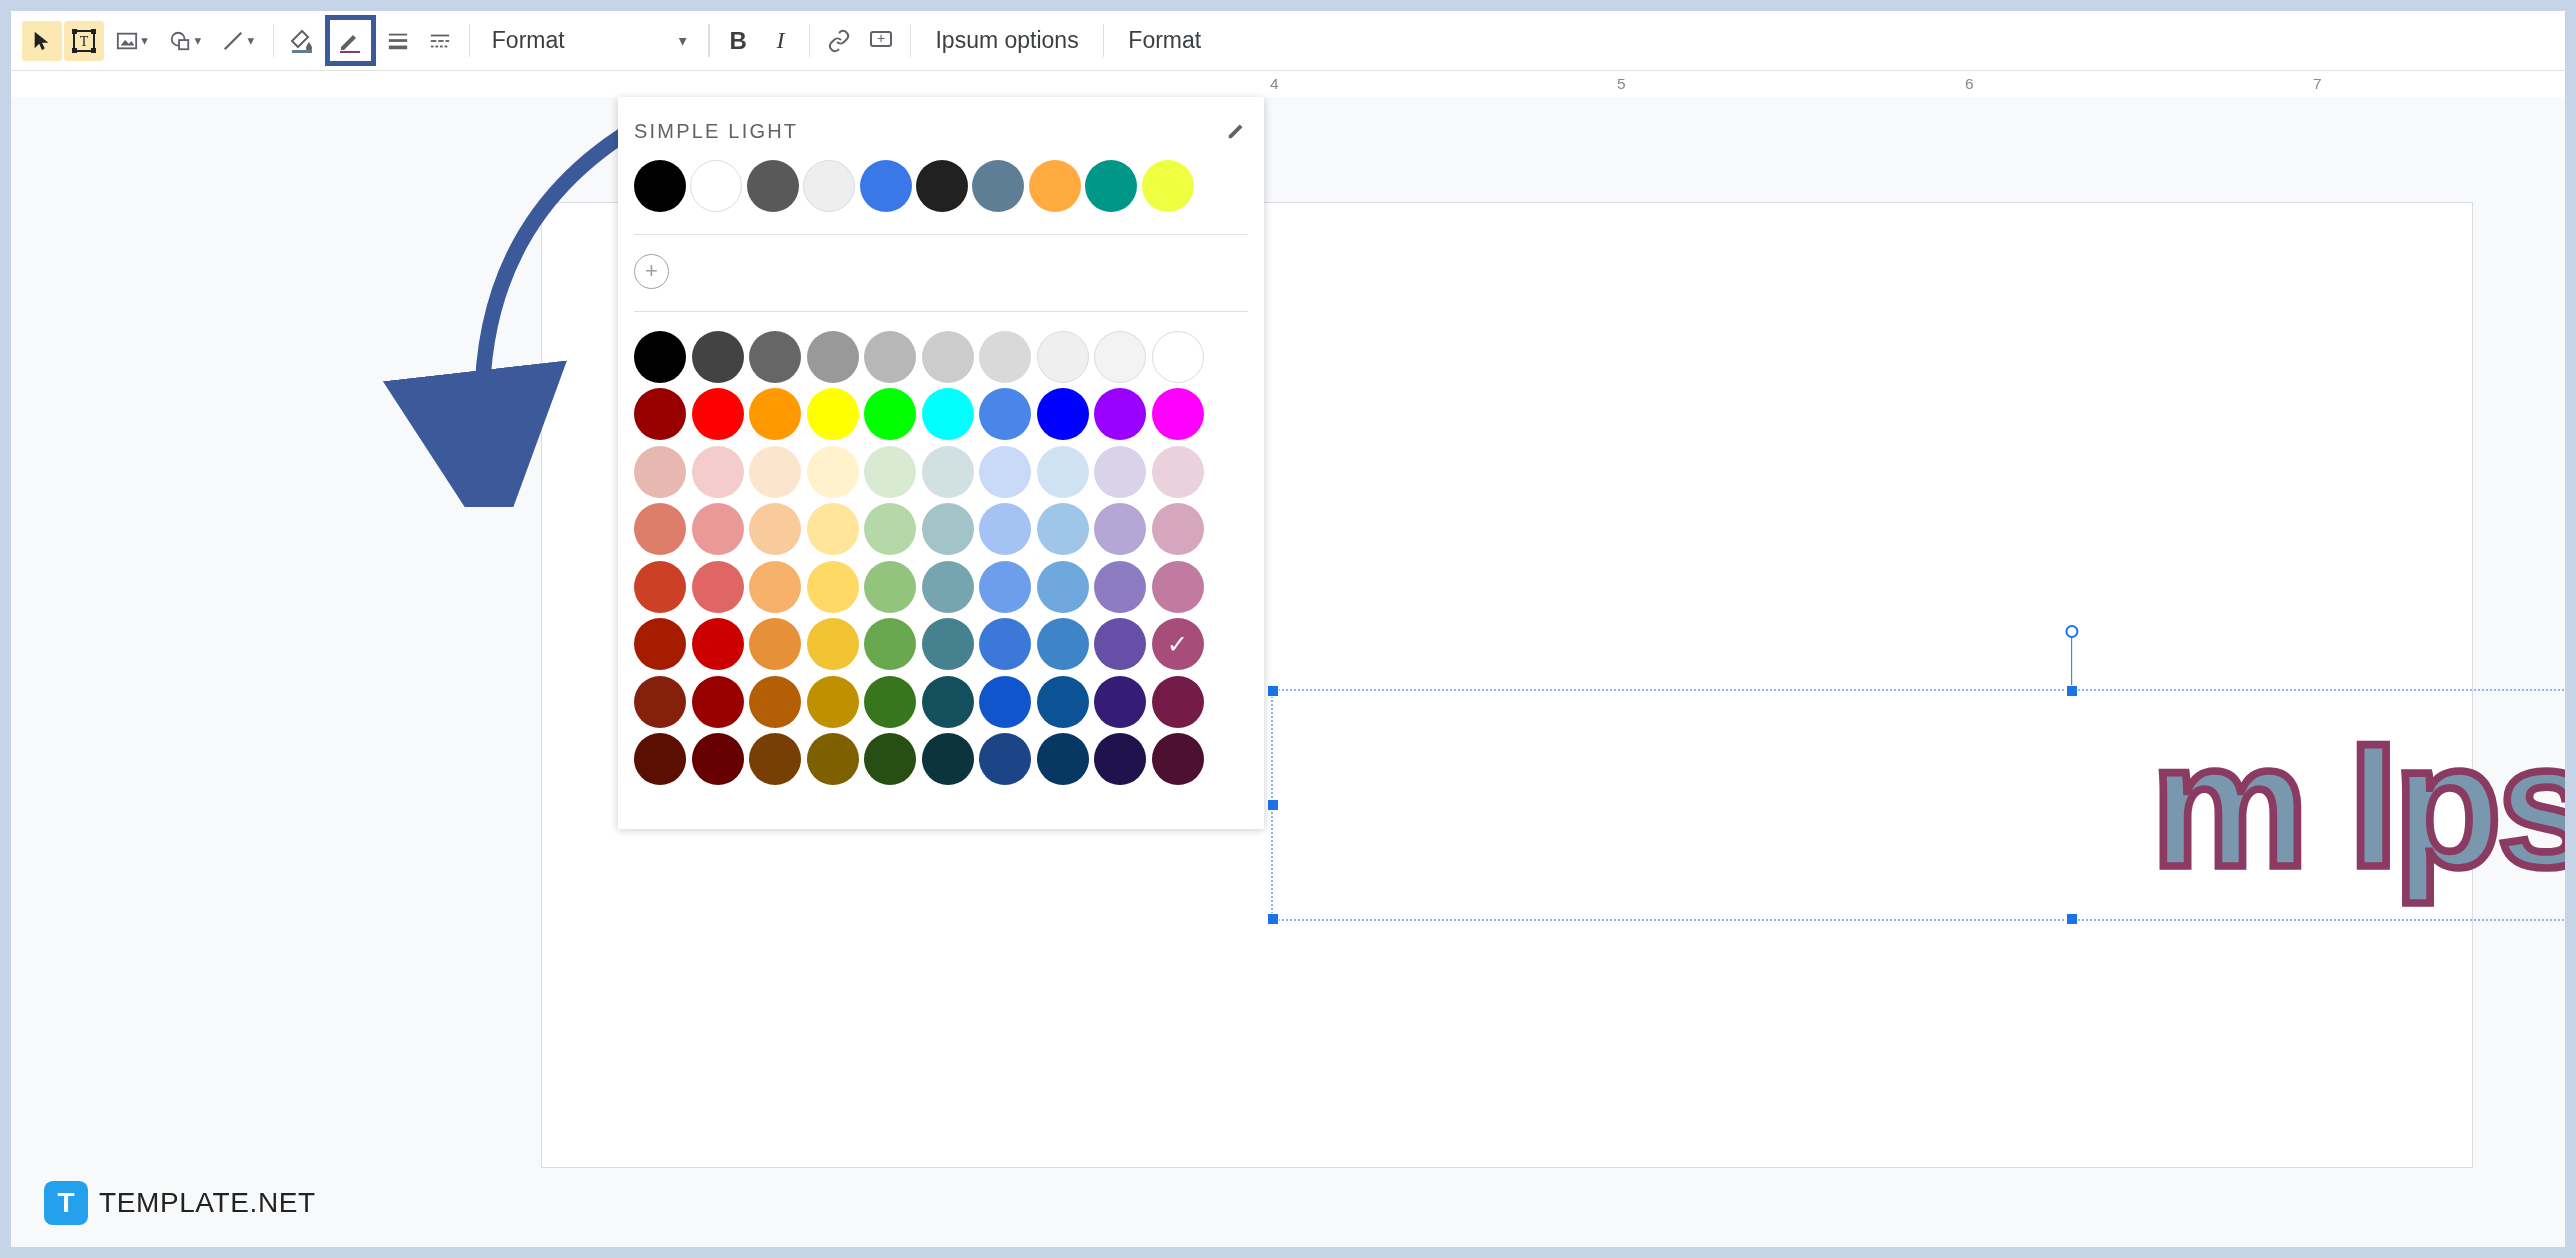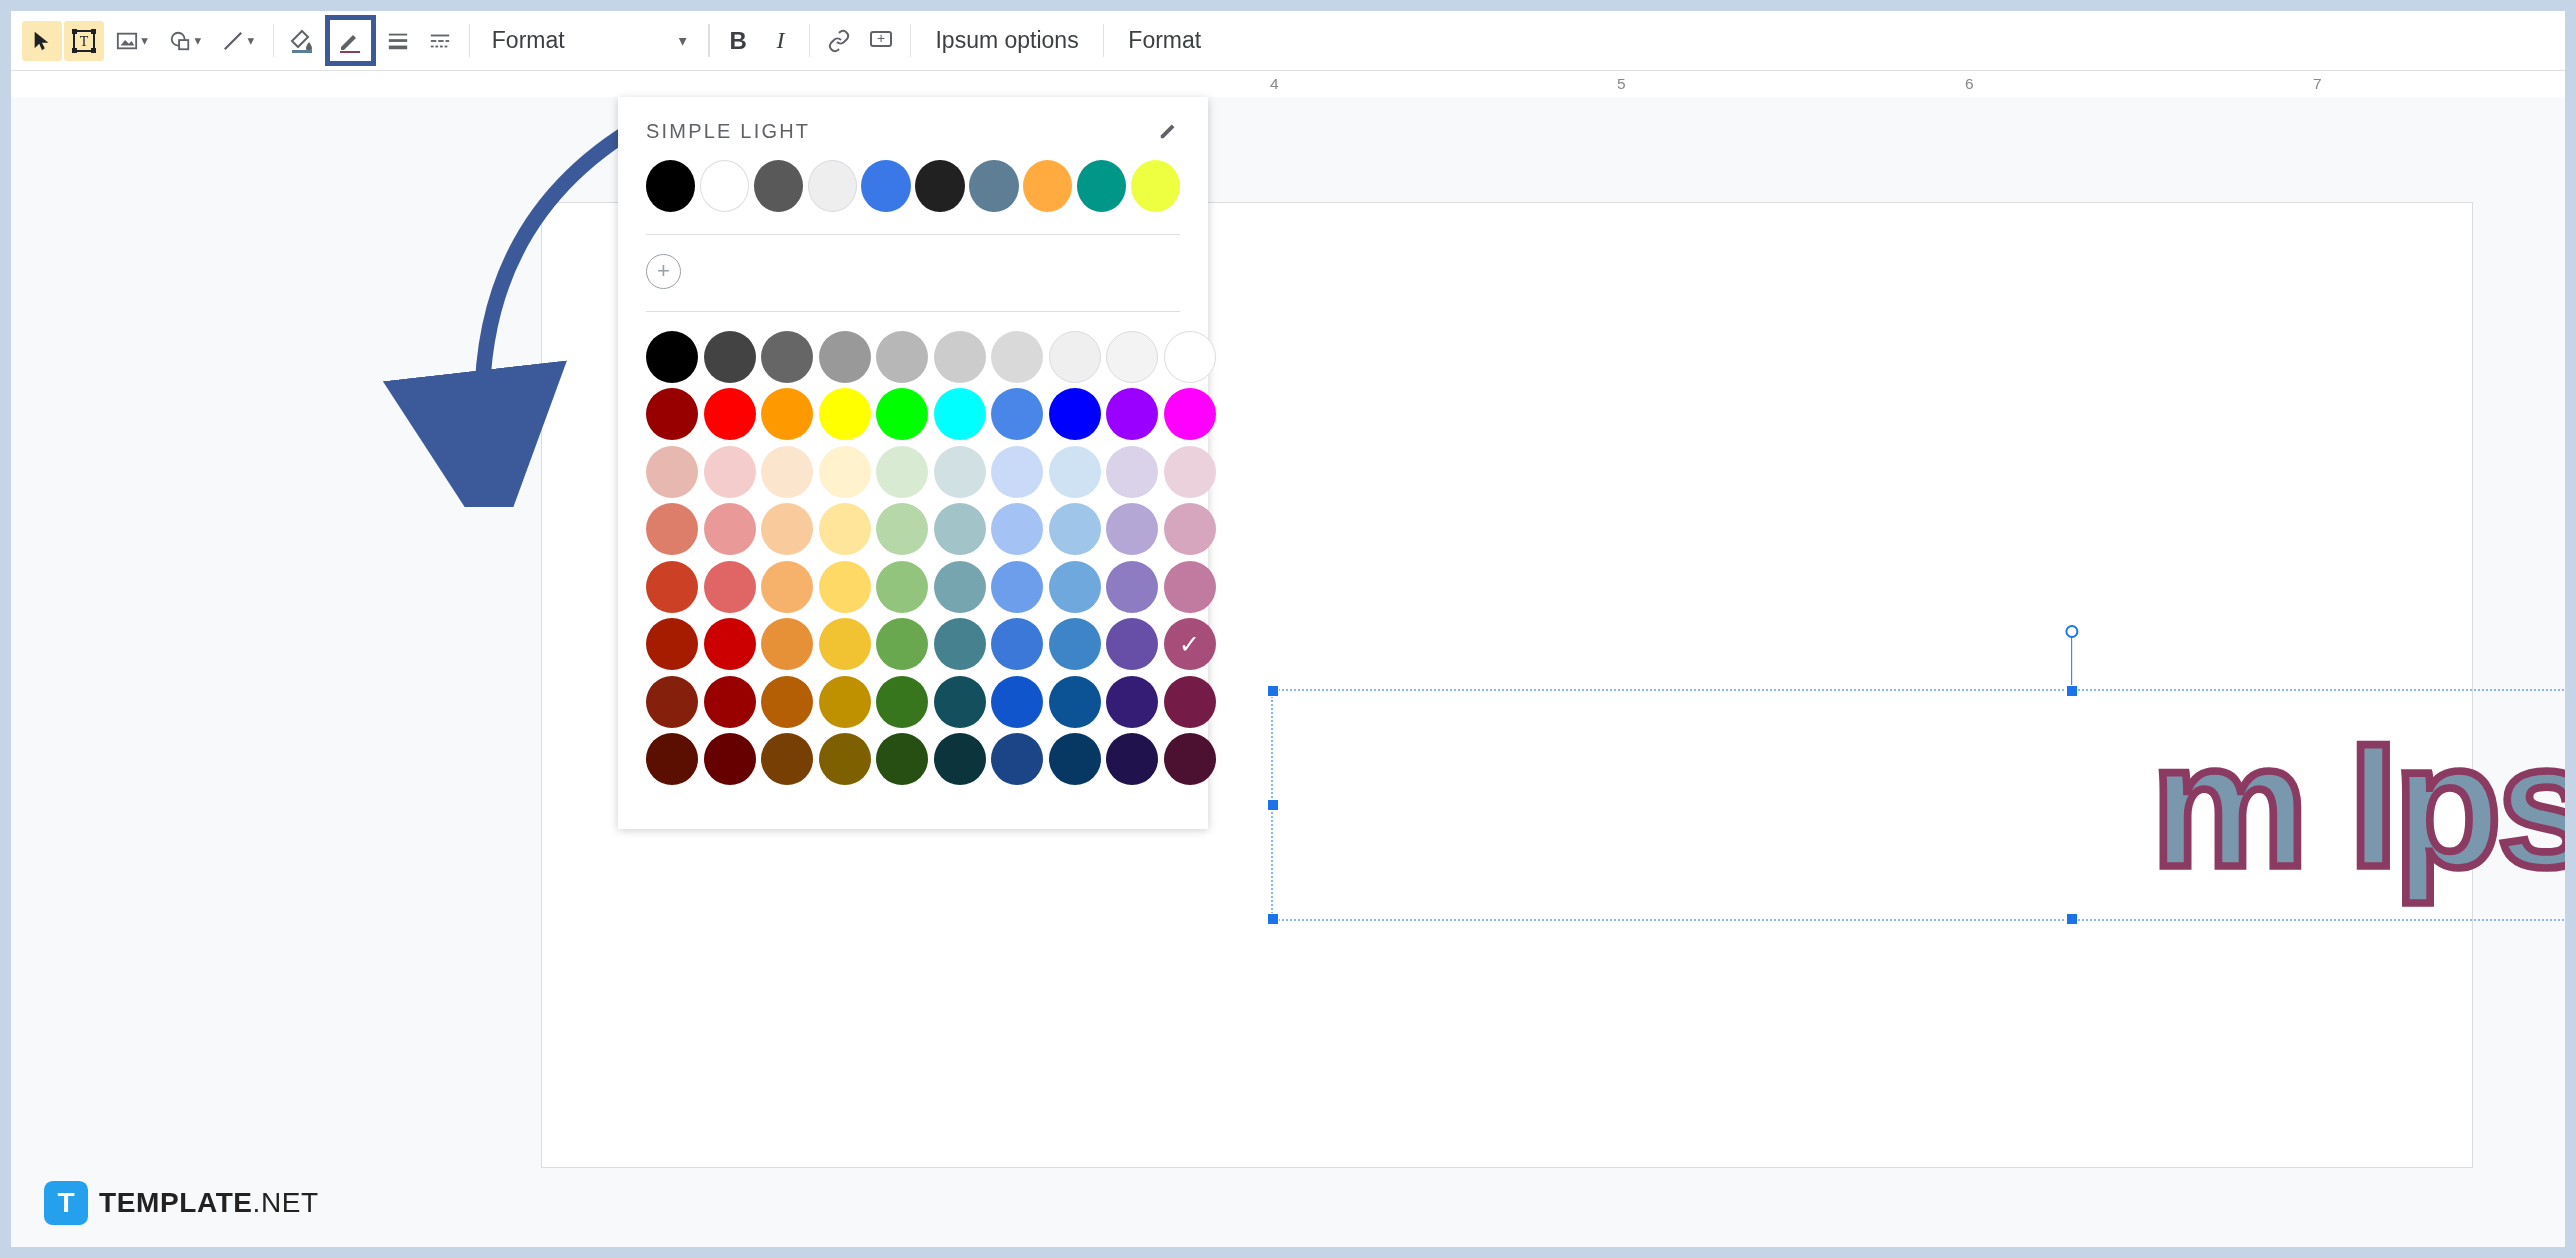--- a/index.html
+++ b/index.html
@@ -108,25 +108,25 @@
   left: 530px;
   width: 1932px;
   height: 966px;
   background: #fff;
   border: 1.1px solid #dadce0;
 }
 .color-panel {
   position: absolute;
   top: 86px;
   left: 607px;
-  width: 590px;
+  width: 646px;
   background: #fff;
   box-shadow: 0 2.2px 8.8px rgba(0,0,0,0.2);
   z-index: 20;
-  padding: 22px 28px;
+  padding: 22px 16px;
 }
 .cp-header {
   display: flex;
   justify-content: space-between;
   align-items: center;
   margin-bottom: 16.6px;
 }
 .cp-title {
   font-size: 20px;
   letter-spacing: 2.2px;
@@ -266,21 +266,21 @@
   background: #24a0ed;
   border-radius: 8.8px;
   display: flex;
   align-items: center;
   justify-content: center;
   color: #fff;
   font-size: 28px;
   font-weight: bold;
 }
 .wm-text { font-size: 28px; color: #222; letter-spacing: 0.6px; }
-.wm-text b { font-weight: 700; }
+.wm-text b { font-weight: 400; }
 </style>
 </head>
 <body>
 
 <div class="app-frame">
 
   <div class="toolbar">
     <div class="tbtn sel">
       <svg width="22" height="22" viewBox="0 0 24 24">
           <path fill="#202124" d="M4 2 L4 20 L9 15 L12 22 L15 20 L12 14 L19 14 Z"></path>

